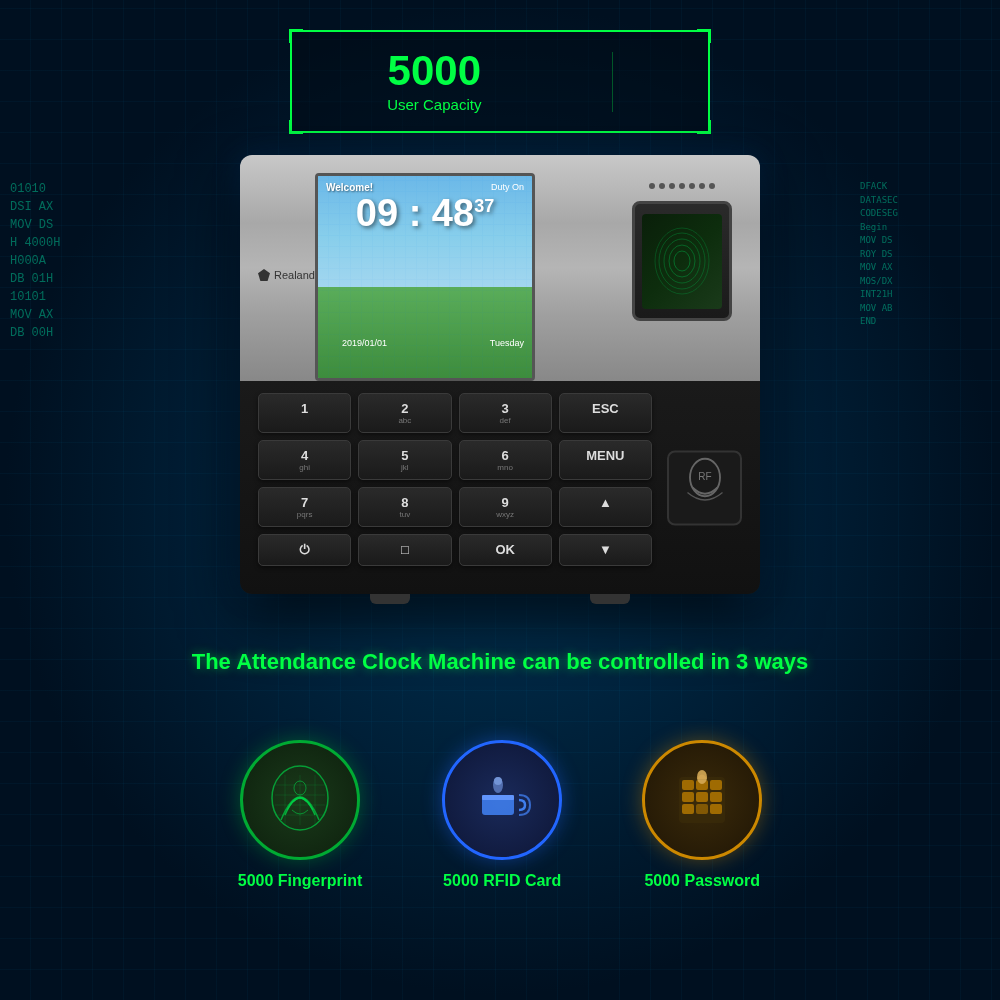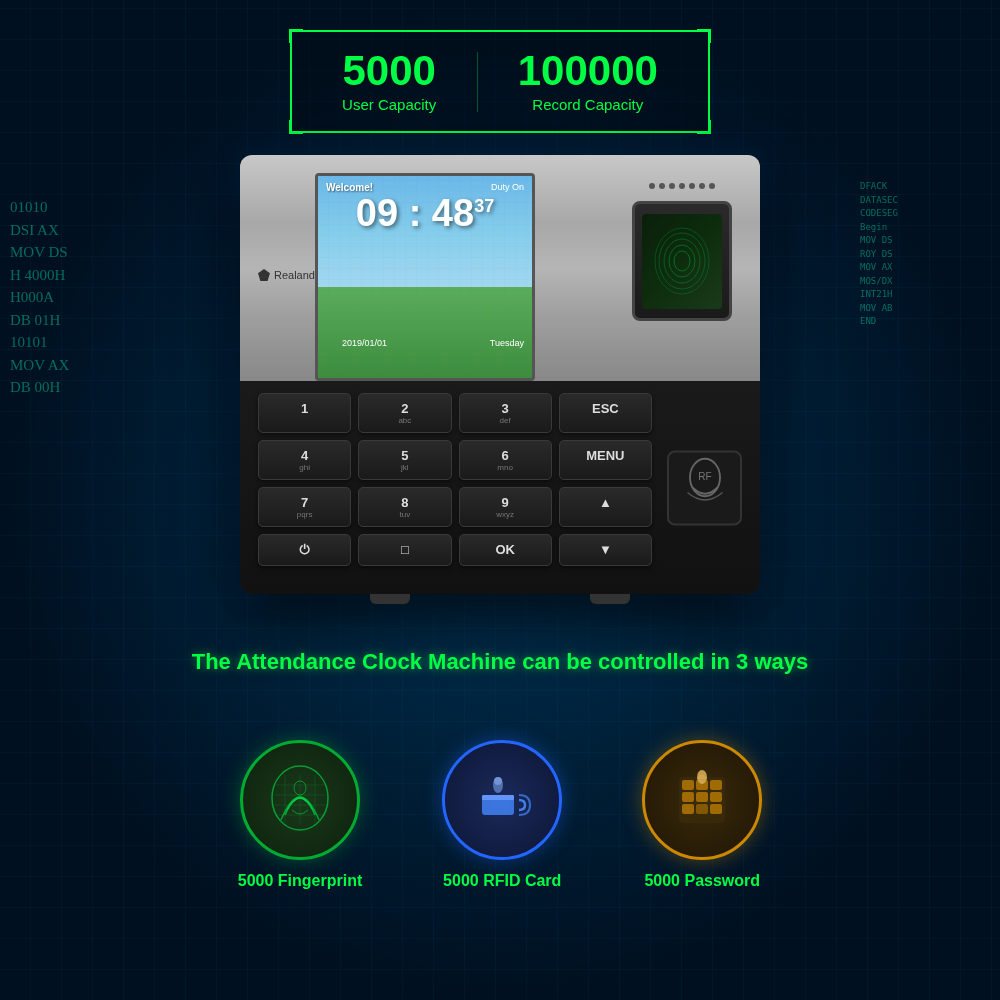--- a/index.html
+++ b/index.html
@@ -25,24 +25,24 @@
       inset: 0;
       background-image:
         repeating-linear-gradient(0deg, transparent, transparent 30px, rgba(0,180,255,0.04) 30px, rgba(0,180,255,0.04) 31px),
         repeating-linear-gradient(90deg, transparent, transparent 30px, rgba(0,180,255,0.04) 30px, rgba(0,180,255,0.04) 31px);
     }
 
     
     .tech-text-left {
       position: absolute;
       left: 10px;
-      top: 196px;
+      top: 180px;
       width: 130px;
-      font-family: Liberation Serif, serif;
-      font-size: 15px;
+      font-family: Liberation Mono, monospace;
+      font-size: 12px;
       color: rgba(0,200,150,0.5);
       line-height: 1.5;
       white-space: pre;
     }
     .tech-text-right {
       position: absolute;
       right: 10px;
       top: 180px;
       width: 130px;
       font-family: monospace;
@@ -446,24 +446,20 @@
   <div class="corner-tl"></div>
   <div class="corner-tr"></div>
   <div class="corner-bl"></div>
   <div class="corner-br"></div>
 
   <div class="stat-item">
     <span class="stat-number">5000</span>
     <span class="stat-label">User  Capacity</span>
   </div>
   <div class="stat-divider"></div>
-  <div class="stat-item">
-    <span class="stat-number">100000</span>
-    <span class="stat-label">Record Capacity</span>
-  </div>
 </div>
 
 <div class="device-container">
   <div class="device">
 
     <div class="device-top">
 
       <div class="screen-area">
         <div class="brand-label">
           <div class="brand-icon"></div>

